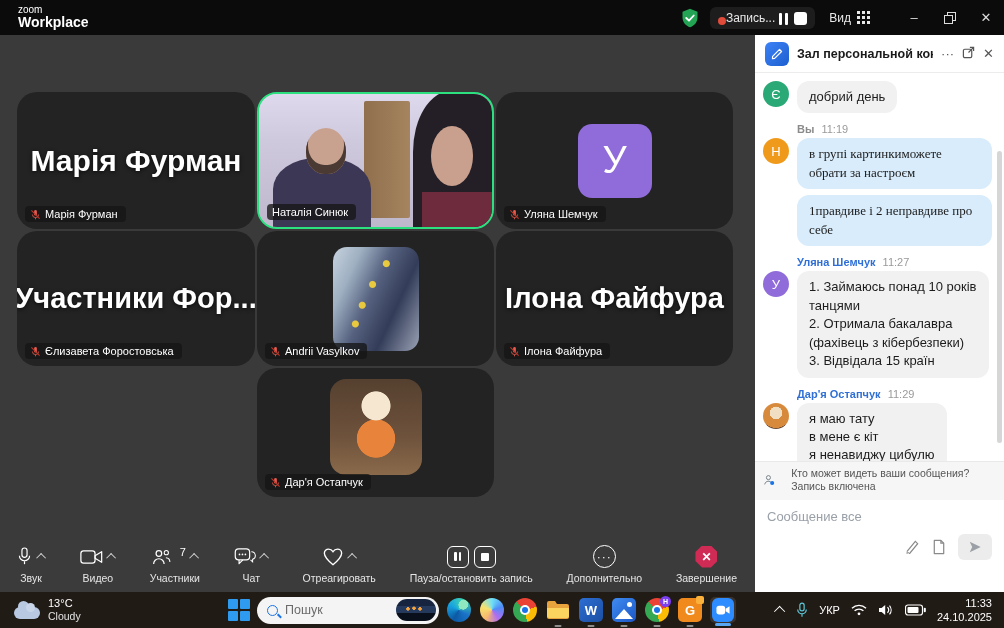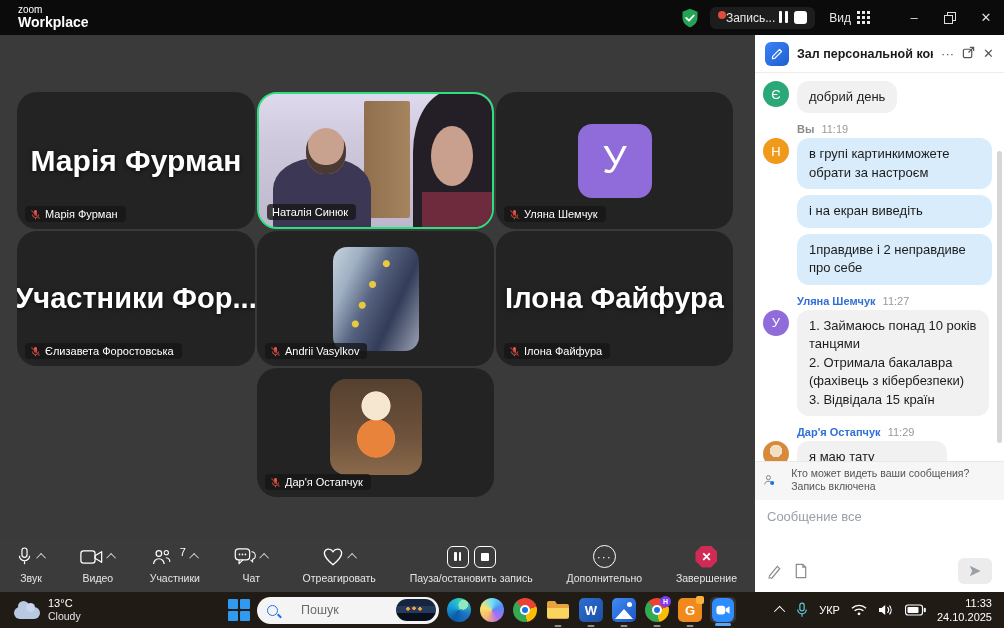--- a/index.html
+++ b/index.html
@@ -7,21 +7,21 @@
   body { font-family:"Liberation Sans", sans-serif; background:#000; position:relative; overflow:hidden; }
   .app { position:absolute; inset:0; width:1004px; height:628px; background:#3a3a3a; }
 
   
   .titlebar { position:absolute; left:0; top:0; width:1004px; height:35px; background:#0b0b0b; display:flex; align-items:center; }
   .logo { margin-left:18px; color:#fff; line-height:1.05; }
   .logo .z { font-size:10px; display:block; }
   .logo .w { font-size:14px; font-weight:bold; display:block; }
   .tb-right { margin-left:auto; display:flex; align-items:center; }
   .shield { width:20px; height:20px; margin-right:10px; }
-  .rec-pill { display:flex; align-items:flex-start; background:#1d1d1d; border-radius:6px; padding:4px 8px; margin-right:14px; }
+  .rec-pill { display:flex; align-items:flex-end; background:#1d1d1d; border-radius:6px; padding:4px 8px; margin-right:14px; }
   .rec-dot { width:8px; height:8px; border-radius:50%; background:#e04b3a; }
   .rec-label { color:#e8e8e8; font-size:12px; }
   .pause-bars { display:flex; gap:3px; margin-left:4px; cursor:pointer; }
   .pause-bars i { display:block; width:3px; height:12px; background:#fff; border-radius:1px; }
   .stop-sq { width:13px; height:13px; background:#fff; border-radius:3px; margin-left:6px; cursor:pointer; }
   .view-btn { display:flex; gap:6px; color:#e8e8e8; font-size:12px; margin-right:26px; cursor:pointer; }
   .winbtn { width:36px; height:35px; display:flex; align-items:center; justify-content:center; color:#ddd; font-size:13px; cursor:pointer; }
 
   
   .stage { position:absolute; left:0; top:35px; width:755px; height:557px; background:#3a3a3a; }
@@ -84,38 +84,38 @@
   .sender-row { margin-left:34px; font-size:11px; margin-bottom:3px; }
   .sender-name { font-weight:bold; color:#2f6fd6; }
   .sender-name.self { color:#8b8b8b; }
   .sender-time { color:#9a9a9a; margin-left:4px; }
   .mrow { display:flex; gap:8px; align-items:flex-start; }
   .avatar { width:26px; height:26px; border-radius:50%; color:#fff; font-size:13px; display:flex; align-items:center; justify-content:center; flex:0 0 auto; }
   .av-green { background:#2aa876; } .av-orange { background:#f09a1c; } .av-purple { background:#8f6cd9; }
   .av-cat { background:radial-gradient(circle at 50% 38%, #f0dfc2 0 30%, #d88a3c 31% 72%, #6a4a33 73%); }
   .bubbles { display:flex; flex-direction:column; gap:6px; max-width:205px; }
   .bubble { border-radius:12px; padding:7px 12px; font-size:13px; line-height:1.42; color:#1c1c1c; white-space:pre-line; }
-  .b-gray { background:#f1f1f2; } .b-blue { background:#d8ecfb; }
+  .b-gray { background:#f1f1f2; } .b-blue { background:#d8ecfb;font-family:Liberation Serif, serif; }
   .notice { flex:0 0 auto; background:#f6f6f6; border-top:1px solid #e9e9e9; padding:5px 10px 6px 8px; display:flex; gap:16px; font-size:10.5px; color:#555; line-height:1.3; align-items:center; }
-  .chat-input { flex:0 0 auto; height:92px; padding:9px 12px 8px 12px; display:flex; flex-direction:column; }
+  .chat-input { flex:0 0 auto; height:92px; padding:9px 12px 8px 12px; display:flex; flex-direction:row; }
   .input-ph { font-size:13px; color:#9aa0a8; cursor:text; flex:1; }
   .input-tools { display:flex; align-items:center; gap:12px; }
   .send-btn { margin-left:auto; width:34px; height:26px; border-radius:6px; background:#ececec; display:flex; align-items:center; justify-content:center; cursor:pointer; }
 
   
   .taskbar { position:absolute; left:0; top:592px; width:1004px; height:36px; background:#211b16; display:flex; align-items:center; }
   .weather { display:flex; align-items:center; gap:8px; margin-left:14px; color:#fff; cursor:pointer; }
   .cloud { width:26px; height:12px; background:#b9c9e2; border-radius:8px; position:relative; margin-top:6px; }
   .cloud::before { content:""; position:absolute; left:4px; top:-6px; width:11px; height:11px; background:#b9c9e2; border-radius:50%; }
   .cloud::after { content:""; position:absolute; left:12px; top:-4px; width:9px; height:9px; background:#c9d6ea; border-radius:50%; }
   .wtext .t { font-size:11px; line-height:1.2; } .wtext .d { font-size:10.5px; color:#e3e3e3; line-height:1.2; }
   .tb-center { position:absolute; left:228px; top:0; height:36px; display:flex; align-items:center; gap:7px; }
   .startbtn { width:22px; height:22px; display:grid; grid-template-columns:10px 10px; grid-template-rows:10px 10px; gap:2px; cursor:pointer; }
   .startbtn i { background:#2f9bf0; border-radius:1px; }
-  .search-pill { width:182px; height:27px; background:#f4f4f4; border-radius:14px; display:flex; align-items:center; padding:0 3px 0 10px; gap:23px; cursor:pointer; }
+  .search-pill { width:182px; height:27px; background:#f4f4f4; border-radius:14px; display:flex; align-items:center; padding:0 3px 0 10px; gap:7px; cursor:pointer; }
   .mag { width:11px; height:11px; border:1.8px solid #1a73e8; border-radius:50%; position:relative; flex:0 0 auto; }
   .mag::after { content:""; position:absolute; left:9px; top:9px; width:5px; height:1.8px; background:#1a73e8; transform:rotate(45deg); }
   .search-ph { font-size:12.5px; color:#6b6b6b; flex:1; }
   .ship { width:40px; height:22px; border-radius:11px; flex:0 0 auto;
     background:
       radial-gradient(circle at 30% 45%, #f5a33c 0 1.5px, transparent 2px),
       radial-gradient(circle at 45% 42%, #f5a33c 0 1.5px, transparent 2px),
       radial-gradient(circle at 60% 45%, #f5a33c 0 1.5px, transparent 2px),
       linear-gradient(180deg,#16243f 0 30%,#24395c 30% 62%,#0a0f1c 62% 100%); }
   .tkicon { width:26px; height:26px; position:relative; display:flex; align-items:center; justify-content:center; cursor:pointer; }
@@ -401,21 +401,20 @@
 
       <div class="mgroup">
         <div class="sender-row">
           <span class="sender-name self">Вы</span>
           <span class="sender-time">11:19</span>
         </div>
         <div class="mrow">
           <span class="avatar av-orange">Н</span>
           <div class="bubbles">
             <div class="bubble b-blue">в групі картинкиможете обрати за настроєм</div>
-            <div class="bubble b-blue">і на екран виведіть</div>
             <div class="bubble b-blue">1правдиве і 2 неправдиве про себе</div>
           </div>
         </div>
       </div>
 
       <div class="mgroup">
         <div class="sender-row">
           <span class="sender-name">Уляна Шемчук</span>
           <span class="sender-time">11:27</span>
         </div>

